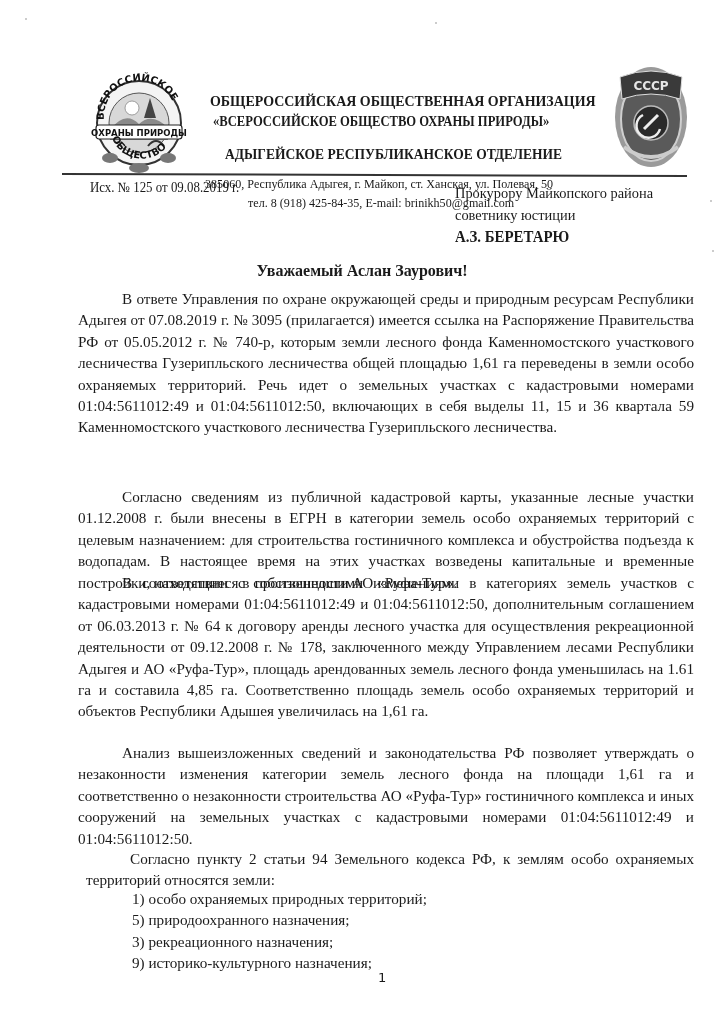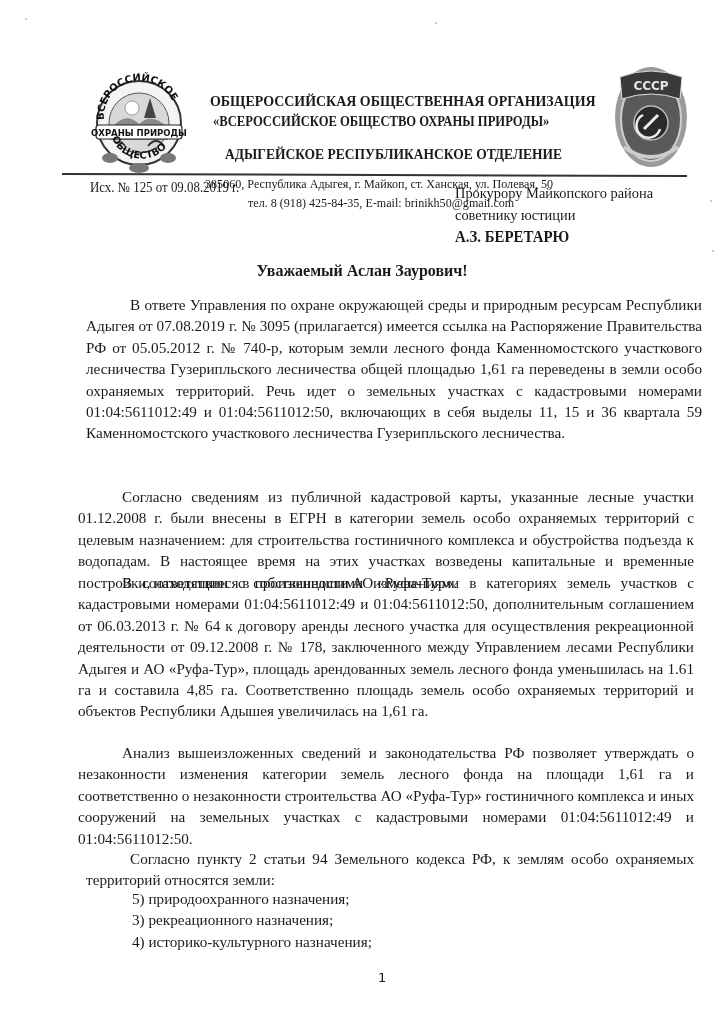--- a/index.html
+++ b/index.html
@@ -17,21 +17,21 @@
   .addr1 { position:absolute; top:176px; left:205px; font-size:13px; white-space:nowrap; transform:scaleX(0.93); transform-origin:left; }
   .addr2 { position:absolute; top:195px; left:248px; font-size:13px; white-space:nowrap; transform:scaleX(0.93); transform-origin:left; }
   .rule { position:absolute; left:62px; top:174px; width:625px; height:2px; background:#333; transform:rotate(0.2deg); }
   .outno { position:absolute; left:90px; top:180px; font-size:14px; white-space:nowrap; transform:scaleX(0.92); transform-origin:left; }
   .addressee { position:absolute; left:455px; top:182px; font-size:15.5px; line-height:22px; }
   .addressee div { white-space:nowrap; transform:scaleX(0.93); transform-origin:left; }
   .addressee .name { font-weight:bold; font-size:16px; }
   .greeting { position:absolute; left:0; width:724px; top:262px; text-align:center; font-weight:bold; font-size:16px; }
   .body { position:absolute; left:78px; width:616px; font-size:15.2px; line-height:21.4px; text-align:justify; }
   .body p { margin:0; text-indent:44px; }
-  .p1 { top:294px;margin-left:8px; }
+  .p1 { top:288px; }
   .p2 { top:486px; }
   .p3 { top:572px; }
   .p4 { top:742px; }
   .p5 { top:848px; left:86px; width:608px; }
   .list { position:absolute; left:132px; top:888px; font-size:15.2px; line-height:21.4px; }
   .list div { white-space:nowrap; }
   .pagenum { position:absolute; left:378px; top:970px; font-family:"DejaVu Sans", sans-serif; font-size:13px; }
   .speck { position:absolute; width:2px; height:2px; background:#bbb; border-radius:1px; }
 </style>
 </head>
@@ -104,23 +104,24 @@
     <p>В соответствии с произошедшими изменениями в категориях земель участков с кадастровыми номерами 01:04:5611012:49 и 01:04:5611012:50, дополнительным соглашением от 06.03.2013 г. № 64 к договору аренды лесного участка для осуществления рекреационной деятельности от 09.12.2008 г. № 178, заключенного между Управлением лесами Республики Адыгея и АО «Руфа-Тур», площадь арендованных земель лесного фонда уменьшилась на 1.61 га и составила 4,85 га. Соответственно площадь земель особо охраняемых территорий и объектов Республики Адышея увеличилась на 1,61 га.</p>
   </div>
 <div class="body p4">
     <p>Анализ вышеизложенных сведений и законодательства РФ позволяет утверждать о незаконности изменения категории земель лесного фонда на площади 1,61 га и соответственно о незаконности строительства АО «Руфа-Тур» гостиничного комплекса и иных сооружений на земельных участках с кадастровыми номерами 01:04:5611012:49 и 01:04:5611012:50.</p>
   </div>
 <div class="body p5">
     <p>Согласно пункту 2 статьи 94 Земельного кодекса РФ, к землям особо охраняемых территорий относятся земли:</p>
   </div>
 
 <div class="list">
+  <div>1) особо охраняемых природных территорий;</div>
   <div>5) природоохранного назначения;</div>
   <div>3) рекреационного назначения;</div>
-  <div>4) историко-культурного назначения;</div>
+  <div>9) историко-культурного назначения;</div>
 </div>
 
 <div class="pagenum">1</div>
 
 <div class="speck" style="left:25px;top:18px;"></div>
 <div class="speck" style="left:435px;top:22px;"></div>
 <div class="speck" style="left:710px;top:200px;"></div>
 <div class="speck" style="left:712px;top:250px;"></div>
 
 </body></html>

